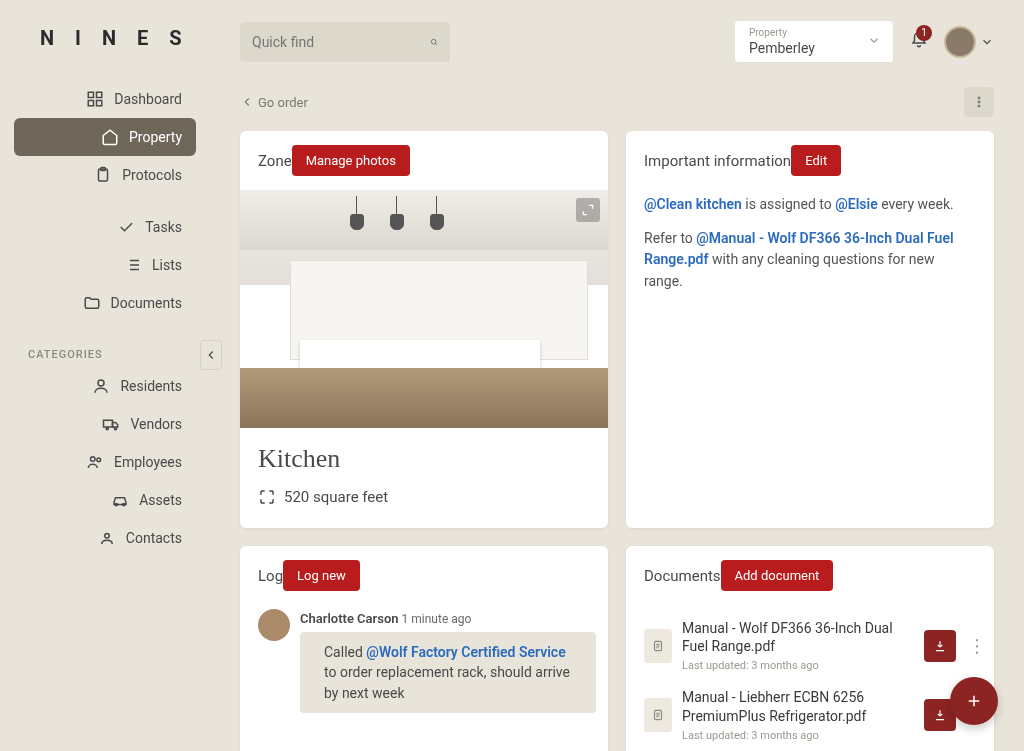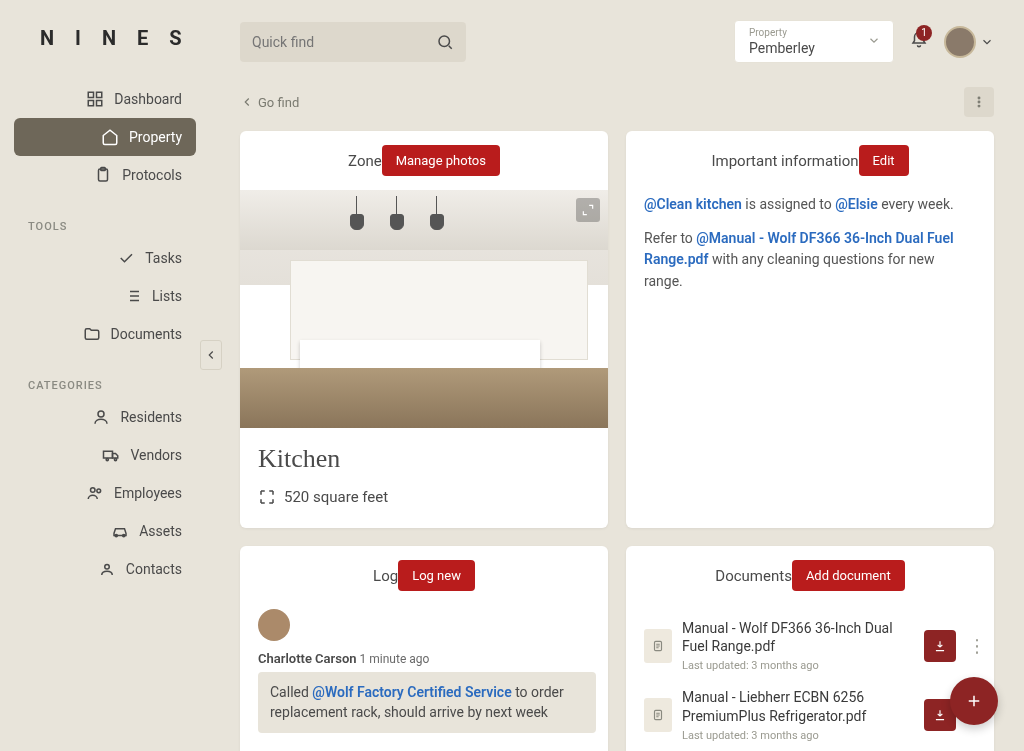--- a/index.html
+++ b/index.html
@@ -11,41 +11,41 @@
   .logo { font-size: 20px; font-weight: 700; letter-spacing: 8px; color: #2b2b2b; padding: 0 0 30px 40px; }
   .nav-section { padding: 0 14px 14px 14px; }
   .nav-item { display: flex; align-items: center; gap: 10px; padding: 10px 14px; border-radius: 6px; font-size: 14px; color: #4a4a4a; cursor: pointer; justify-content: flex-end; }
   .nav-item.active { background: #6e6759; color: #fff; }
   .nav-label-heading { font-size: 11px; color: #8a8a82; letter-spacing: 1px; padding: 12px 28px 6px 28px; font-weight: 500; }
   .collapse-handle { position: absolute; right: -12px; top: 340px; width: 22px; height: 30px; background: #e8e4da; border: 1px solid #d6d1c4; border-radius: 3px; display:flex; align-items:center; justify-content:center; cursor:pointer; }
 
   
   .main { flex: 1; overflow-y: auto; padding: 20px 30px 0 30px; }
   .header { display: flex; align-items: center; gap: 16px; margin-bottom: 24px; }
-  .searchbox { background: #ddd8cc; border-radius: 4px; width: 226px; height: 40px; display:flex; align-items:center; padding: 0 12px; }
+  .searchbox { background: #ddd8cc; border-radius: 4px; width: 210px; height: 40px; display:flex; align-items:center; padding: 0 12px; }
   .searchbox input { border:none; background:transparent; flex:1; font-size:14px; outline:none; color:#5a5a50; }
   .header-spacer { flex: 1; }
   .property-select { background:#fff; border:1px solid #e6e2d7; border-radius:4px; padding:6px 14px 6px 14px; width:160px; position:relative; cursor:pointer; }
   .property-select .lbl { font-size:10px; color:#9a9a90; }
   .property-select .val { font-size:14px; color:#4a4a4a; margin-top:2px; }
   .property-select .chev { position:absolute; right:12px; top:50%; transform:translateY(-50%); color:#9a9a90; }
   .bell-wrap { position:relative; cursor:pointer; }
   .bell-badge { position:absolute; top:-6px; right:-4px; background:#8d2424; color:#fff; font-size:10px; width:16px; height:16px; border-radius:50%; display:flex;align-items:center;justify-content:center; }
   .avatar-menu { display:flex; align-items:center; gap:4px; cursor:pointer; }
   .avatar-circle { width:32px; height:32px; border-radius:50%; background:#8a7a6a; border:2px solid #c7b89a; }
 
   
   .toprow { display:flex; align-items:center; justify-content:space-between; margin-bottom:14px;}
   .goback { font-size:13px; color:#7a7a70; cursor:pointer; display:flex; align-items:center; gap:4px;}
   .kebab-btn { width:30px; height:30px; background:#ddd8cc; border-radius:4px; display:flex;align-items:center;justify-content:center; cursor:pointer; color:#7a7a70; }
 
   
   .grid { display:grid; grid-template-columns: 1fr 1fr; gap:18px; }
   .card { background:#fff; border-radius:6px; box-shadow: 0 1px 3px rgba(0,0,0,0.06); overflow:hidden; }
-  .card-head { display:flex; align-items:center; justify-content:center; padding:14px 18px; }
+  .card-head { display:flex; align-items:center; justify-content:flex-start; padding:14px 18px; }
   .card-title { font-size:15px; color:#4a4a4a; font-weight:400; }
   .btn-primary { background:#b91c1c; color:#fff; border-radius:4px; padding:8px 14px; font-size:13px; cursor:pointer; border:none; }
 
   
   .zone-img { width:100%; height:238px; background:
      linear-gradient(180deg,#ece9e4 0%, #e4e0d9 40%, #fff 40%, #fff 100%);
      position:relative;
   }
   
   .zone-img::before { content:""; position:absolute; left:0; right:0; top:0; height:60px; background:linear-gradient(180deg,#f0ede8,#dcd8d0); }
@@ -63,25 +63,25 @@
   .zone-name { font-size:26px; color:#4a4a4a; font-weight:400; margin-bottom:14px; font-family: Georgia, serif; }
   .sqft-line { display:flex; align-items:center; gap:8px; font-size:15px; color:#4a4a4a; }
 
   
   .info-body { padding: 4px 18px 18px 18px; font-size:14px; color:#555; line-height:1.55; }
   .info-body a { color:#2b6bbf; text-decoration:none; font-weight:600; cursor:pointer; }
   .info-body p { margin-bottom:12px; }
 
   
   .log-body { padding:6px 12px 18px 18px; }
-  .log-item { display:flex; gap:10px;flex-direction:column; }
+  .log-item { display:flex; gap:10px; }
   .log-av { width:32px;height:32px;border-radius:50%;background:#ab8a6a;flex-shrink:0; margin-top:-2px;}
   .log-meta { font-size:12px; color:#6a6a6a; margin-bottom:6px; }
   .log-meta .who { font-weight:600; color:#4a4a4a; font-size:13px;}
-  .log-bubble { background:#e8e4da; padding:10px 12px; border-radius:4px; font-size:14px; color:#4a4a4a; line-height:1.45;}
+  .log-bubble { background:#e8e4da; padding:10px 24px; border-radius:4px; font-size:14px; color:#4a4a4a; line-height:1.45;}
   .log-bubble a { color:#2b6bbf; text-decoration:none; font-weight:600; }
 
   
   .doc-body { padding:6px 6px 18px 18px; }
   .doc-row { display:flex; align-items:center; gap:10px; padding:8px 0; }
   .doc-icon { width:28px;height:34px;background:#eee9de;border-radius:3px; display:flex;align-items:center;justify-content:center; font-size:14px; color:#8a8a80;}
   .doc-text { flex:1; }
   .doc-text .nm { font-size:14px; color:#3a3a3a; line-height:1.3; }
   .doc-text .up { font-size:11px; color:#9a9a90; margin-top:4px;}
   .dl-btn { width:32px;height:32px;background:#8d2424;border-radius:4px;display:flex;align-items:center;justify-content:center;color:#fff;cursor:pointer; flex-shrink:0;}
@@ -119,21 +119,20 @@
       </div>
       <div class="nav-item">
         <svg class="ic" viewBox="0 0 24 24">
             <rect x="6" y="4" width="12" height="16" rx="2"></rect>
             <rect x="9" y="2" width="6" height="4" rx="1"></rect>
           </svg>
         <span>Protocols</span>
       </div>
     </div>
 
-    <div class="nav-label-heading">TOOLS</div>
     <div class="nav-section">
       <div class="nav-item">
         <svg class="ic" viewBox="0 0 24 24">
             <path d="M5 12l5 5L20 7"></path>
           </svg>
         <span>Tasks</span>
       </div>
       <div class="nav-item">
         <svg class="ic" viewBox="0 0 24 24">
             <path d="M8 6h12M8 12h12M8 18h12M4 6h0M4 12h0M4 18h0"></path>
@@ -230,21 +229,21 @@
             <path d="M6 9l6 6 6-6"></path>
           </svg>
       </div>
     </div>
 
     <div class="toprow">
       <div class="goback">
         <svg class="ic-sm" viewBox="0 0 24 24">
             <path d="M15 6l-6 6 6 6"></path>
           </svg>
-        <span>Go find</span>
+        <span>Go order</span>
       </div>
       <div class="kebab-btn">
         <svg class="ic-sm" viewBox="0 0 24 24" fill="currentColor" stroke="none">
             <circle cx="12" cy="5" r="1.5"></circle>
             <circle cx="12" cy="12" r="1.5"></circle>
             <circle cx="12" cy="19" r="1.5"></circle>
           </svg>
       </div>
     </div>
 

